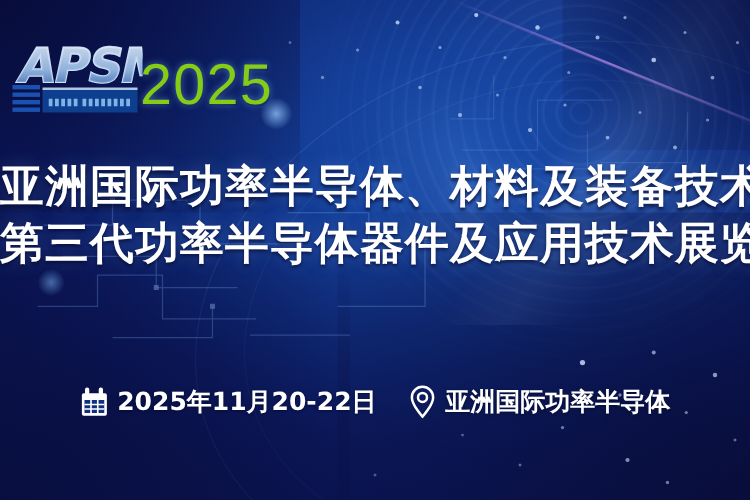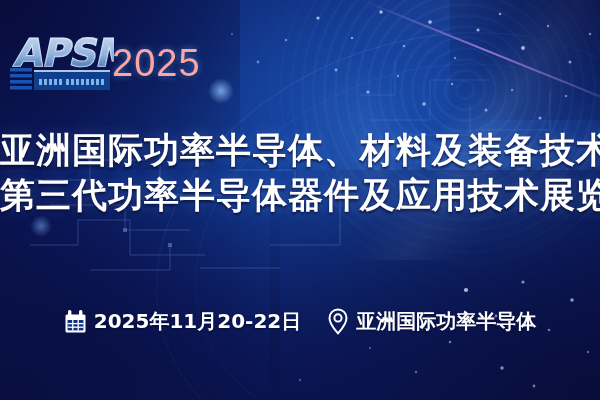--- a/index.html
+++ b/index.html
@@ -57,22 +57,22 @@
   .glow-spot{position:absolute;left:208px;top:78px;width:26px;height:26px;border-radius:50%;
     background:radial-gradient(circle,rgba(150,200,255,.75) 0%,rgba(120,180,255,0) 70%);}
   .glow-spot2{position:absolute;left:30px;top:215px;width:22px;height:22px;border-radius:50%;
     background:radial-gradient(circle,rgba(130,185,255,.5) 0%,rgba(120,180,255,0) 70%);}
   .particles{position:absolute;inset:0;}
 
   
   #logo-block{position:absolute;left:8px;top:24px;width:180px;height:72px;}
   .logo-mark{position:absolute;left:0;top:0;width:106px;height:70px;}
   .logo-year{position:absolute;left:104px;top:20px;
-    font-size:38px;font-weight:400;letter-spacing:1px;line-height:1;
-    color:#fca5a5;font-family:"Liberation Sans",sans-serif;
+    font-size:46px;font-weight:400;letter-spacing:1px;line-height:1;
+    color:#84cc16;font-family:"Liberation Sans",sans-serif;
     text-shadow:0 0 6px rgba(120,180,255,.55), 1px 2px 0 rgba(10,20,70,.75);}
 
   
   #headline{position:absolute;left:0;top:128px;width:600px;text-align:center;}
   .title-line{
     color:#ffffff;font-weight:bold;font-size:35px;line-height:1.28;
     letter-spacing:1px;white-space:nowrap;
     font-family:"DejaVu Sans","Liberation Sans",sans-serif;
     text-shadow:0 2px 3px rgba(4,10,45,.75), 0 0 14px rgba(120,175,255,.28);}
   .title-line.second{font-size:35px;}

